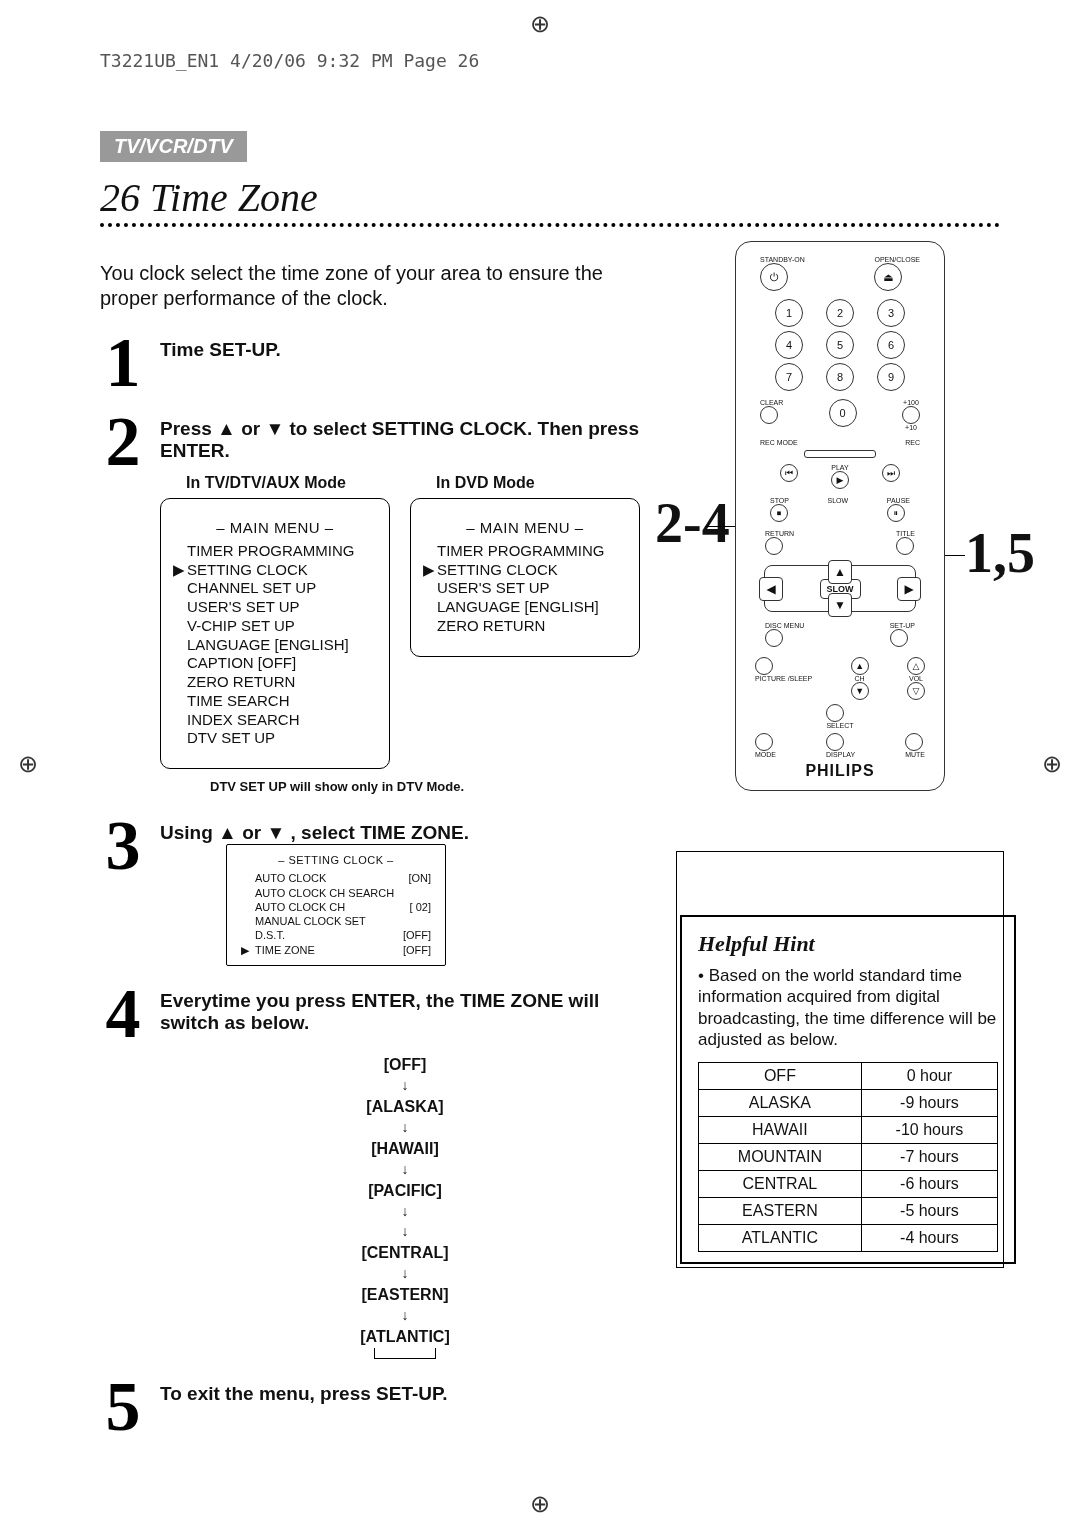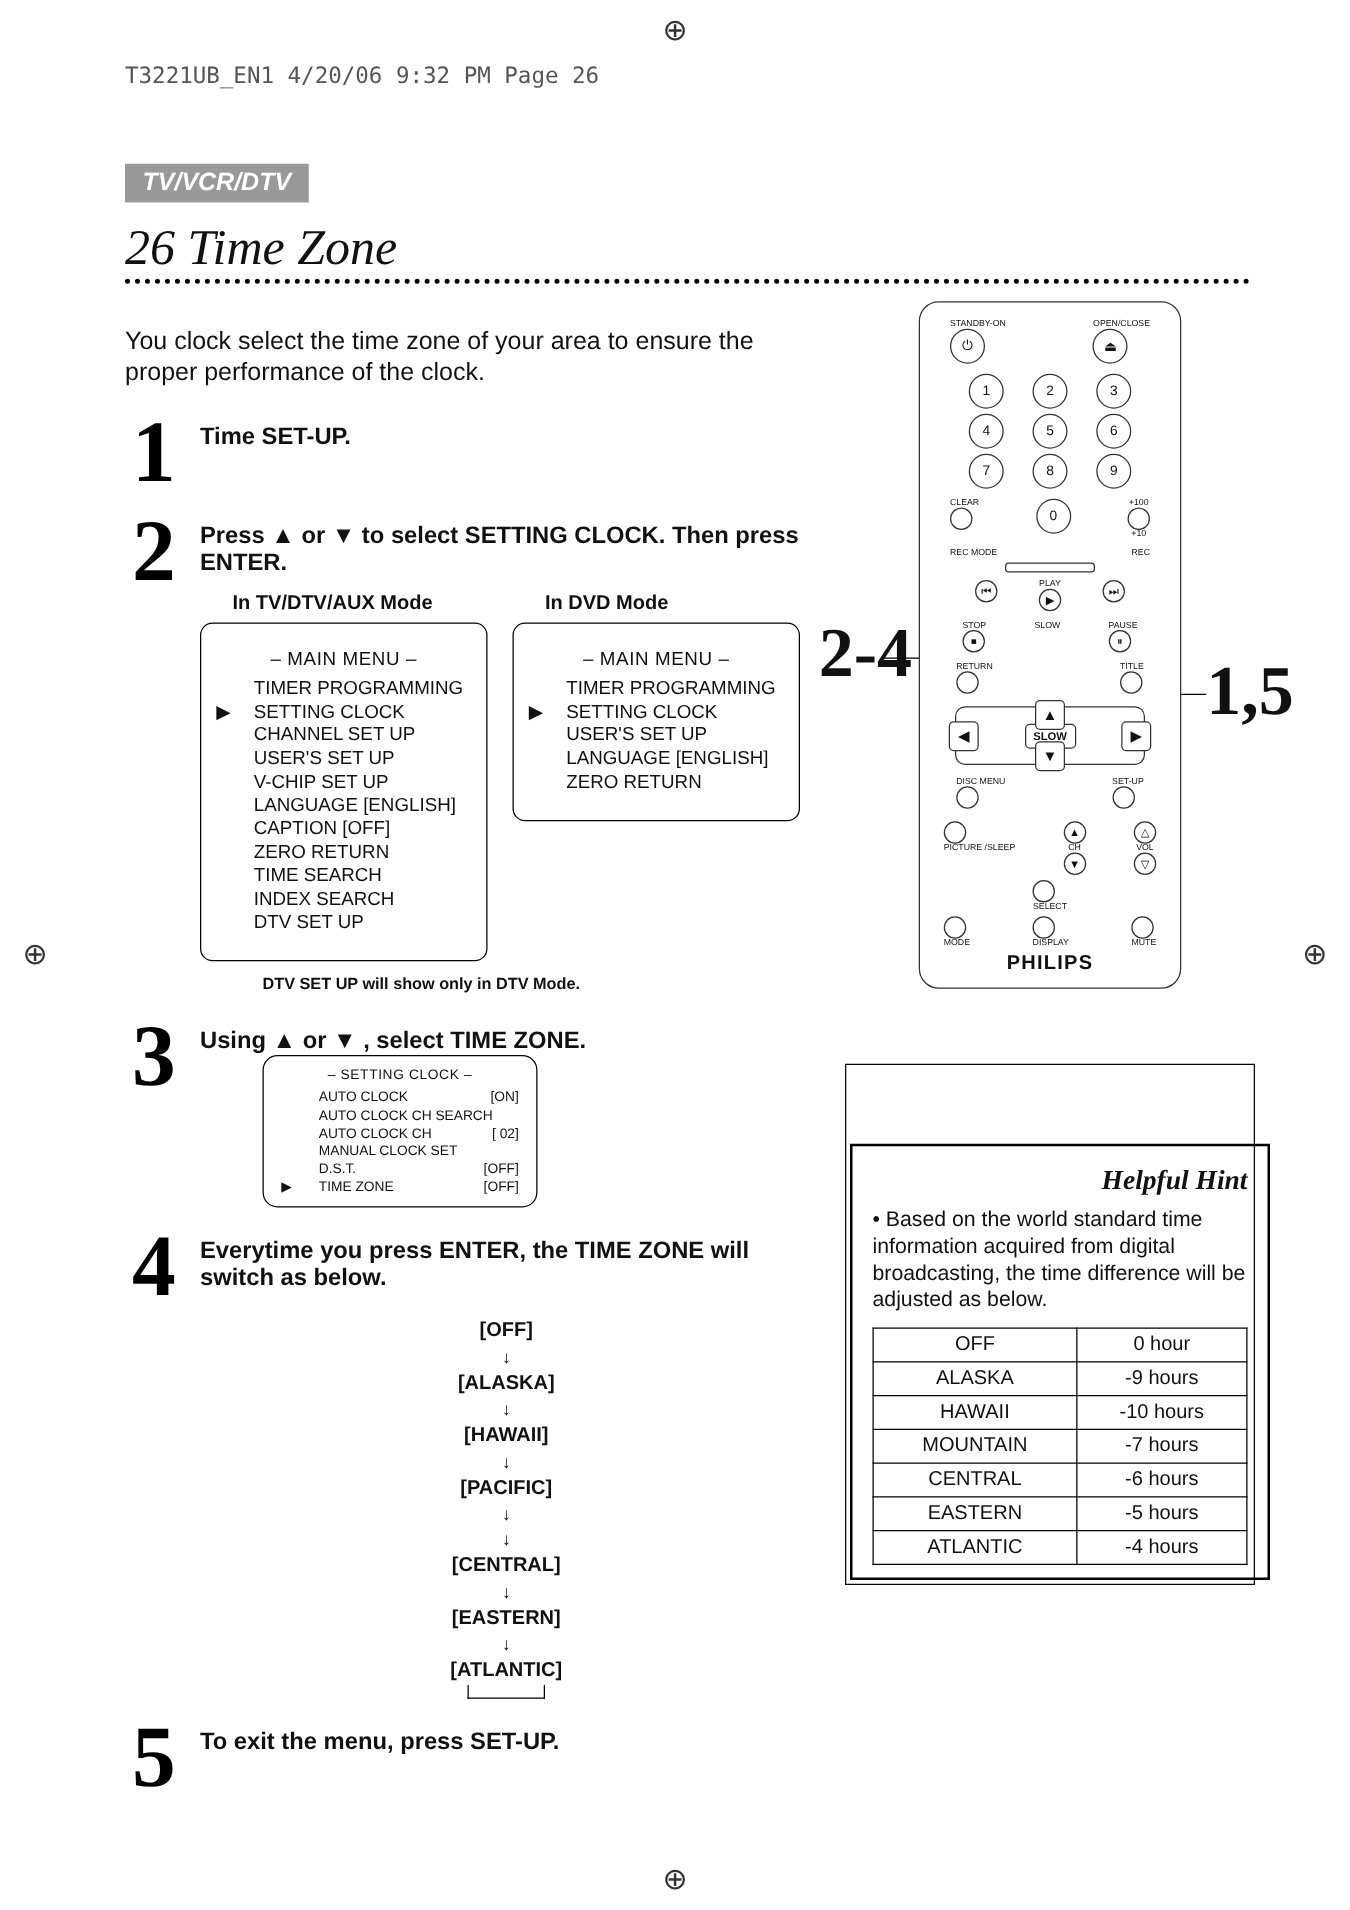--- a/index.html
+++ b/index.html
@@ -20,24 +20,24 @@
   .colR{width:320px;display:flex;flex-direction:column;align-items:center}
   .step{display:flex;gap:14px;margin:16px 0 4px 0}
   .step-num{font-family:Times,serif;font-weight:bold;font-size:70px;line-height:0.9;color:#000;width:46px;text-align:center}
   .step-body{flex:1;padding-top:8px}
   .step-title{font-weight:bold;font-size:19px}
   .screens{display:flex;gap:20px;margin-top:6px}
   .screen-block{width:230px}
   .screen-label{font-weight:bold;font-size:16px;margin:6px 0 6px 26px}
   .screen{border:1px solid #000;border-radius:10px;padding:20px 12px;font-size:15px;line-height:1.25;font-family:Arial,sans-serif}
   .screen-title{text-align:center;margin-bottom:4px;letter-spacing:0.5px}
-  .screen-item{display:flex;gap:20px}
+  .screen-item{display:flex;gap:4px}
   .ptr{width:10px;display:inline-block}
   .note{font-weight:bold;font-size:13px;margin:10px 0 4px 50px;max-width:260px}
-  .clock-screen{border:1px solid #000;border-radius:12px;padding:8px 14px;font-size:11px;line-height:1.3;width:190px;margin-left:50px}
+  .clock-screen{border:1px solid #000;border-radius:2px;padding:8px 14px;font-size:11px;line-height:1.3;width:190px;margin-left:66px}
   .tz-list{text-align:center;font-weight:bold;font-size:16px;line-height:1.4;margin-top:20px}
   .tz-list .dn{font-size:14px;display:block}
   .remote{width:210px;height:550px;border:1px solid #333;border-radius:16px;background:#fff;display:flex;flex-direction:column;align-items:center;padding:10px;box-sizing:border-box;position:relative}
   .remote-row{display:flex;justify-content:space-between;width:160px;margin:4px 0}
   .btn-o{width:26px;height:26px;border:1px solid #333;border-radius:50%;display:flex;align-items:center;justify-content:center;font-size:11px;background:#fff}
   .btn-o.sm{width:16px;height:16px;font-size:9px}
   .btn-rect{width:70px;height:12px;border:1px solid #333;border-radius:3px}
   .tiny{font-size:7px;text-align:center}
   .remote-nav{width:150px;height:90px;border:1px solid #333;border-radius:8px;display:flex;align-items:center;justify-content:center;position:relative;margin:6px 0}
   .nav-btn{position:absolute;width:22px;height:22px;border:1px solid #333;border-radius:4px;display:flex;align-items:center;justify-content:center;font-size:12px;background:#fff}
@@ -48,21 +48,21 @@
   .nav-enter{font-size:9px;font-weight:bold;border:1px solid #333;padding:4px 6px;border-radius:4px}
   .brand{font-weight:bold;font-size:16px;margin-top:auto;letter-spacing:1px}
   .callout{position:absolute;font-family:Times,serif;font-weight:bold;font-size:56px}
   .callout.c24{left:-80px;top:250px}
   .callout.c15{right:-90px;top:280px}
   .lead{position:absolute;border-top:1px solid #000;height:0}
   .lead.l1{width:50px;top:285px;left:-30px}
   .lead.l2{width:70px;top:314px;right:-20px}
   .hint{border:2px solid #000;padding:14px 16px 10px 16px;margin-top:60px;width:300px}
   .hint.outer{border:1px solid #000;padding:3px;width:320px}
-  .hint h3{font-family:Georgia,serif;font-style:italic;font-weight:bold;font-size:22px;margin:0 0 8px 0;text-align:right}
+  .hint h3{font-family:Georgia,serif;font-style:italic;font-weight:bold;font-size:22px;margin:0 0 8px 0;text-align:left}
   .hint p{font-size:17px;margin:0 0 12px 0;line-height:1.25}
   .hint table{border-collapse:collapse;width:100%;font-size:16px}
   .hint td{border:1px solid #000;padding:4px 8px;text-align:center}
 </style>
 </head>
 <body>
 
 <div class="page">
   <div class="reg-marks">
     <div class="reg-top">⊕</div>

